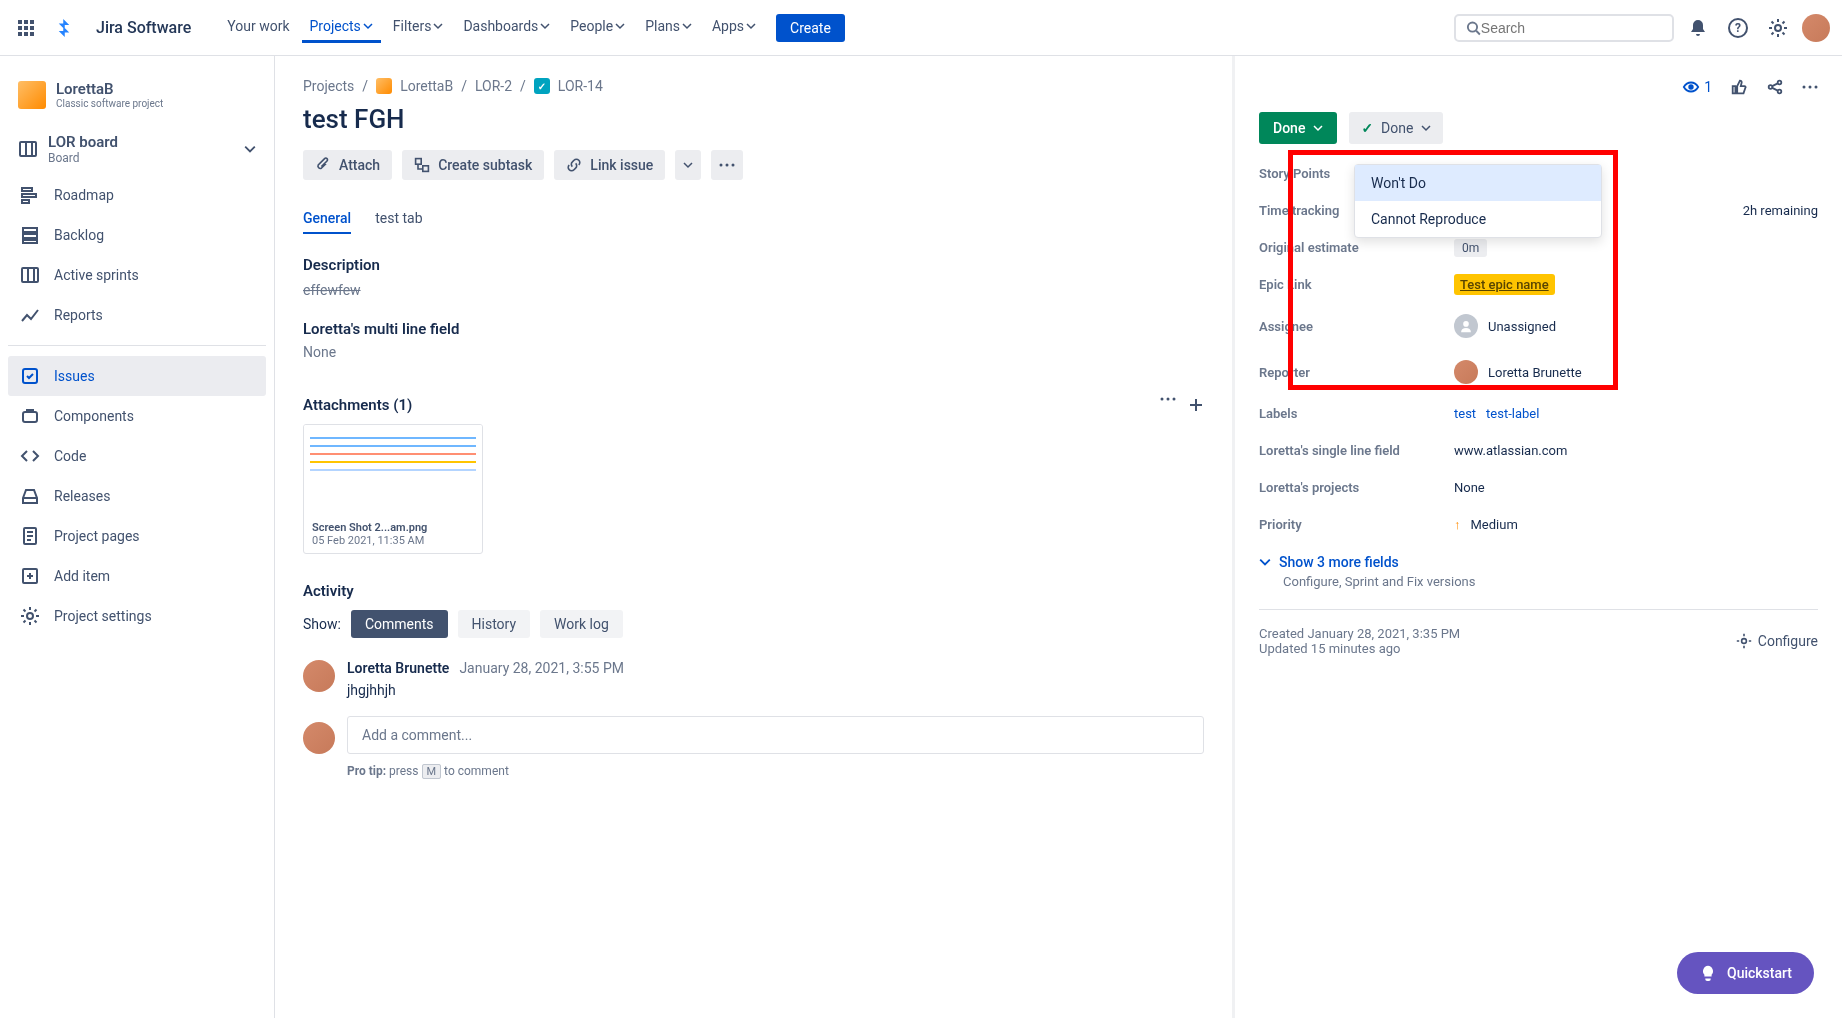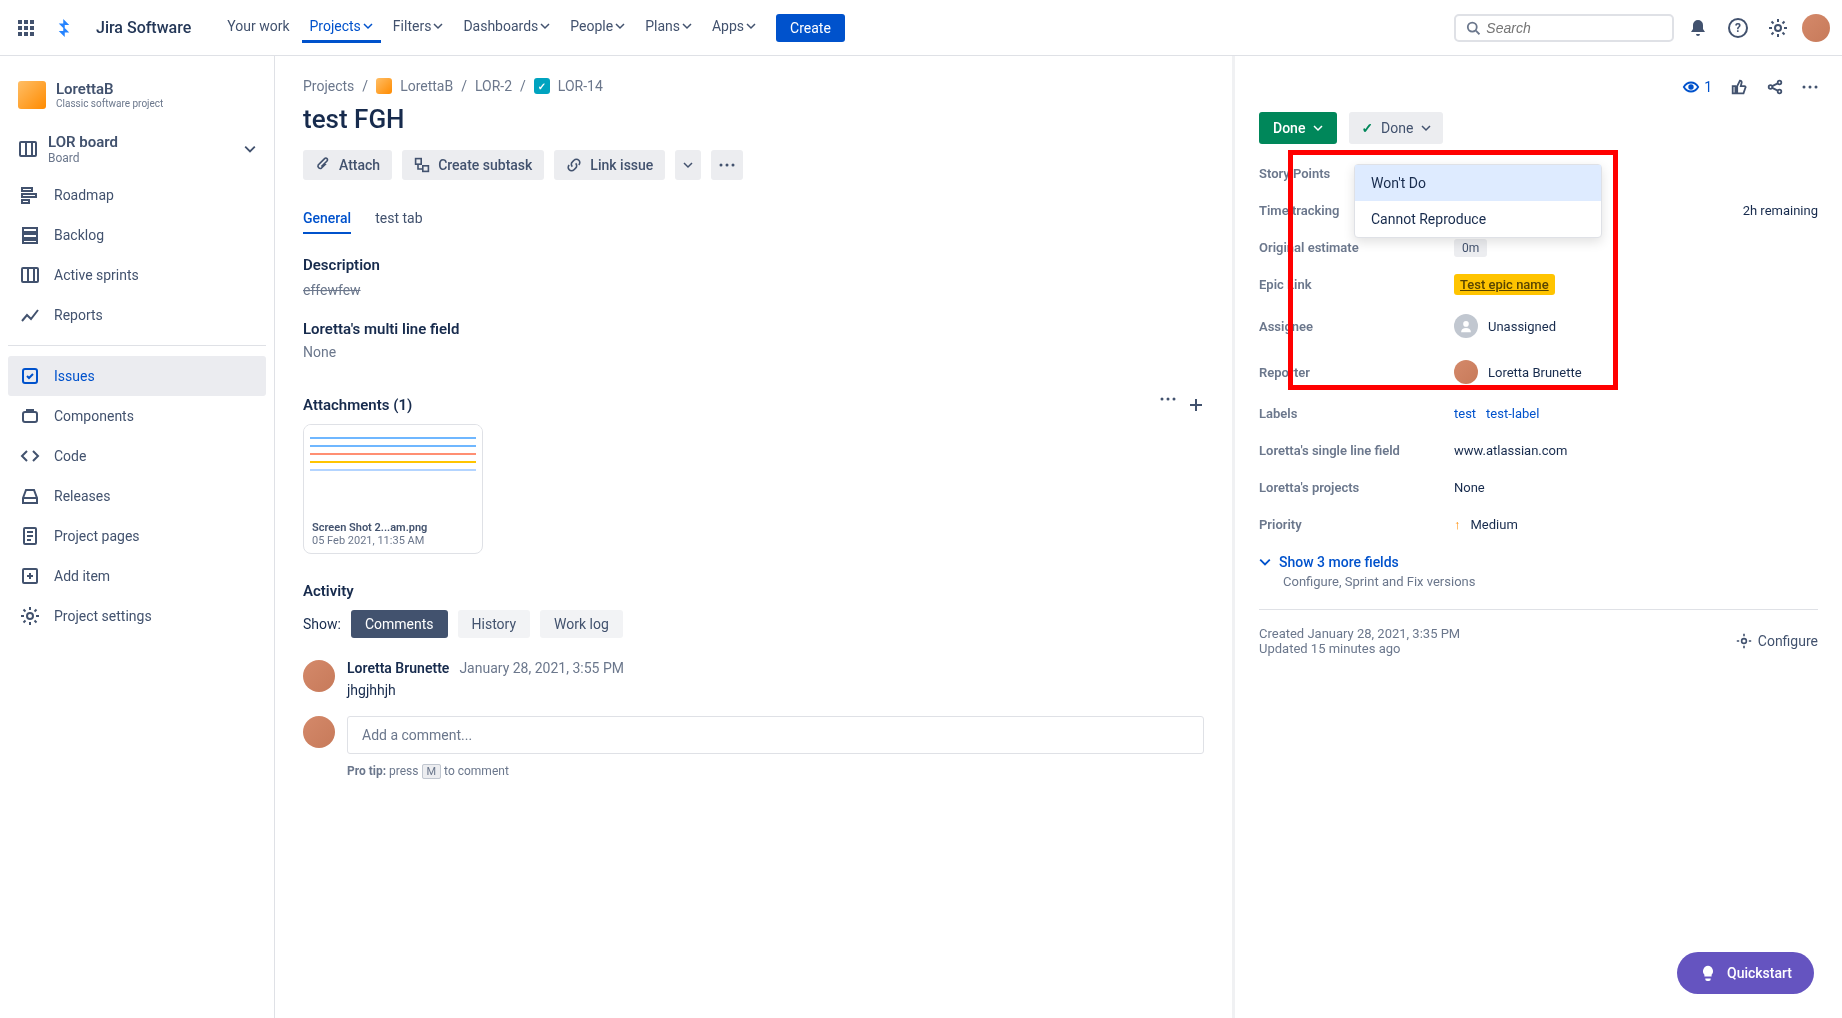--- a/index.html
+++ b/index.html
@@ -9,21 +9,21 @@
 .apps-grid { display: grid; grid-template-columns: repeat(3, 4px); gap: 2px; }
 .apps-grid span { width: 4px; height: 4px; background: #42526e; }
 .logo { display: flex; align-items: center; gap: 20px; margin: 0 8px; color: #253858; font-weight: 500; font-size: 16px; }
 .logo-icon { width: 24px; height: 24px; color: #2684ff; }
 .nav-items { display: flex; align-items: center; gap: 4px; margin-left: 16px; }
 .nav-item { padding: 6px 8px; color: #42526e; cursor: pointer; border-bottom: 3px solid transparent; display: flex; align-items: center; gap: 2px; }
 .nav-item.active { color: #0052cc; border-bottom-color: #0052cc; }
 .create-btn { background: #0052cc; color: #fff; padding: 6px 14px; border-radius: 3px; margin-left: 8px; cursor: pointer; }
 .nav-right { margin-left: auto; display: flex; align-items: center; gap: 8px; }
 .search-box { display: flex; align-items: center; border: 2px solid #dfe1e6; border-radius: 5px; padding: 4px 10px; width: 220px; color: #6b778c; }
-.search-box input { border: none; outline: none; font-size: 14px; width: 100%; margin-left: 6px; color: #172b4d; font-style: italic; }
+.search-box input { border: none; outline: none; font-size: 14px; width: 100%; margin-left: 0; color: #172b4d; }
 .icon-btn { width: 32px; height: 32px; display: flex; align-items: center; justify-content: center; cursor: pointer; color: #42526e; }
 .avatar { width: 28px; height: 28px; border-radius: 50%; background: linear-gradient(135deg, #d4896a, #c77a5a); }
 .body-container { display: flex; height: calc(100vh - 56px); }
 .sidebar { width: 275px; border-right: 1px solid #dfe1e6; padding: 18px 8px; overflow-y: auto; }
 .project-header { display: flex; align-items: center; gap: 10px; padding: 6px 10px; }
 .project-icon { width: 28px; height: 28px; border-radius: 3px; background: linear-gradient(135deg, #ffbe66, #ff8b00); }
 .project-info .name { font-weight: 600; color: #42526e; font-size: 15px; }
 .project-info .sub { font-size: 10px; color: #6b778c; }
 .board-selector { display: flex; align-items: center; gap: 10px; padding: 10px 10px; margin-top: 8px; cursor: pointer; }
 .board-selector .name { font-weight: 600; color: #42526e; font-size: 15px; }
@@ -45,37 +45,37 @@
 .chip-btn.icon-only { padding: 7px 8px; }
 .tabs { display: flex; gap: 24px; margin-top: 24px; border-bottom: 0; }
 .tab-item { padding: 6px 0; color: #42526e; cursor: pointer; border-bottom: 2px solid transparent; }
 .tab-item.active { color: #0052cc; border-bottom-color: #0052cc; font-weight: 500; }
 .section-label { font-weight: 600; color: #172b4d; margin-top: 22px; font-size: 15px; }
 .desc-text { color: #6b778c; text-decoration: line-through; margin-top: 8px; }
 .plain-text { color: #6b778c; margin-top: 6px; }
 .attach-header { display: flex; justify-content: space-between; align-items: center; margin-top: 36px; }
 .attach-title { font-weight: 600; font-size: 15px; }
 .attach-actions { display: flex; gap: 12px; color: #42526e; }
-.attach-card { width: 180px; border: 1px solid #dfe1e6; border-radius: 8px; margin-top: 10px; overflow: hidden; }
+.attach-card { width: 180px; border: 1px solid #dfe1e6; border-radius: 3px; margin-top: 10px; overflow: hidden; }
 .attach-thumb { height: 90px; background: #fff; padding: 6px; }
 .att-line { height: 2px; margin: 6px 0; }
 .attach-meta { padding: 6px 8px; font-size: 11px; }
 .attach-name { font-weight: 600; color: #42526e; white-space: nowrap; overflow: hidden; }
 .attach-date { color: #6b778c; }
 .activity { margin-top: 28px; }
 .activity-show { display: flex; align-items: center; gap: 10px; margin-top: 10px; }
 .pill { background: #f2f3f5; padding: 6px 14px; border-radius: 3px; color: #42526e; cursor: pointer; }
 .pill.active { background: #42526e; color: #fff; }
 .comment { display: flex; gap: 12px; margin-top: 22px; }
 .comment-avatar { width: 32px; height: 32px; border-radius: 50%; background: linear-gradient(135deg, #d4896a, #c77a5a); flex-shrink: 0; }
 .comment-body .header { display: flex; gap: 10px; }
 .comment-author { font-weight: 600; }
 .comment-date { color: #6b778c; }
 .comment-text { margin-top: 6px; color: #172b4d; }
-.add-comment { display: flex; gap: 12px; margin-top: 18px; align-items: flex-start; }
+.add-comment { display: flex; gap: 12px; margin-top: 18px; align-items: flex-end; }
 .comment-input { flex: 1; border: 1px solid #dfe1e6; border-radius: 3px; padding: 10px 14px; color: #6b778c; }
 .pro-tip { font-size: 12px; color: #6b778c; margin-top: 10px; margin-left: 44px; }
 .key { background: #ecedf0; border: 1px solid #c1c7d0; border-radius: 2px; padding: 0 4px; font-size: 11px; }
 .issue-right { width: 610px; border-left: 3px solid #f0f1f3; padding: 22px 24px; overflow-y: auto; position: relative; }
 .right-top { display: flex; justify-content: flex-end; align-items: center; gap: 18px; color: #42526e; margin-bottom: 16px; }
 .watch { display: flex; align-items: center; gap: 4px; color: #0052cc; }
 .status-row { display: flex; gap: 12px; margin-bottom: 22px; position: relative; }
 .done-btn { background: #00875a; color: #fff; padding: 8px 14px; border-radius: 3px; font-weight: 500; display: flex; align-items: center; gap: 8px; cursor: pointer; }
 .workflow-btn { background: #ecedf0; padding: 7px 12px; border-radius: 3px; color: #42526e; display: flex; align-items: center; gap: 8px; cursor: pointer; }
 .wf-check { color: #00875a; font-weight: bold; }

